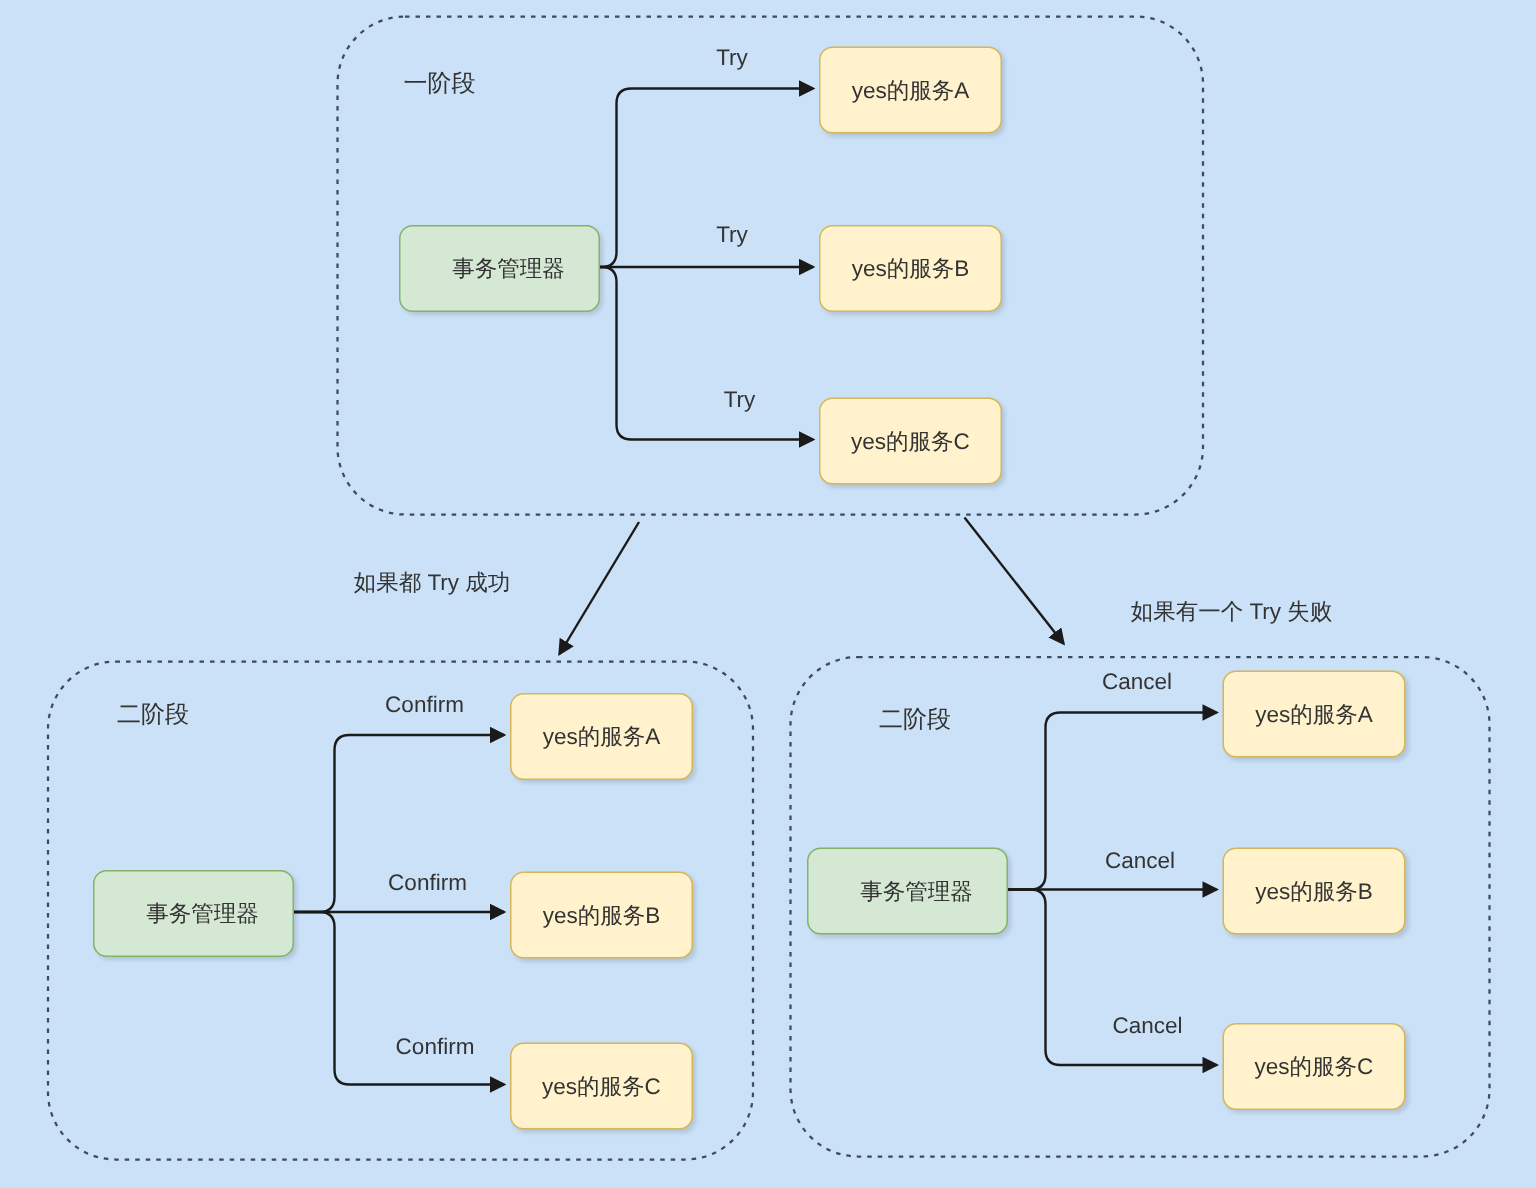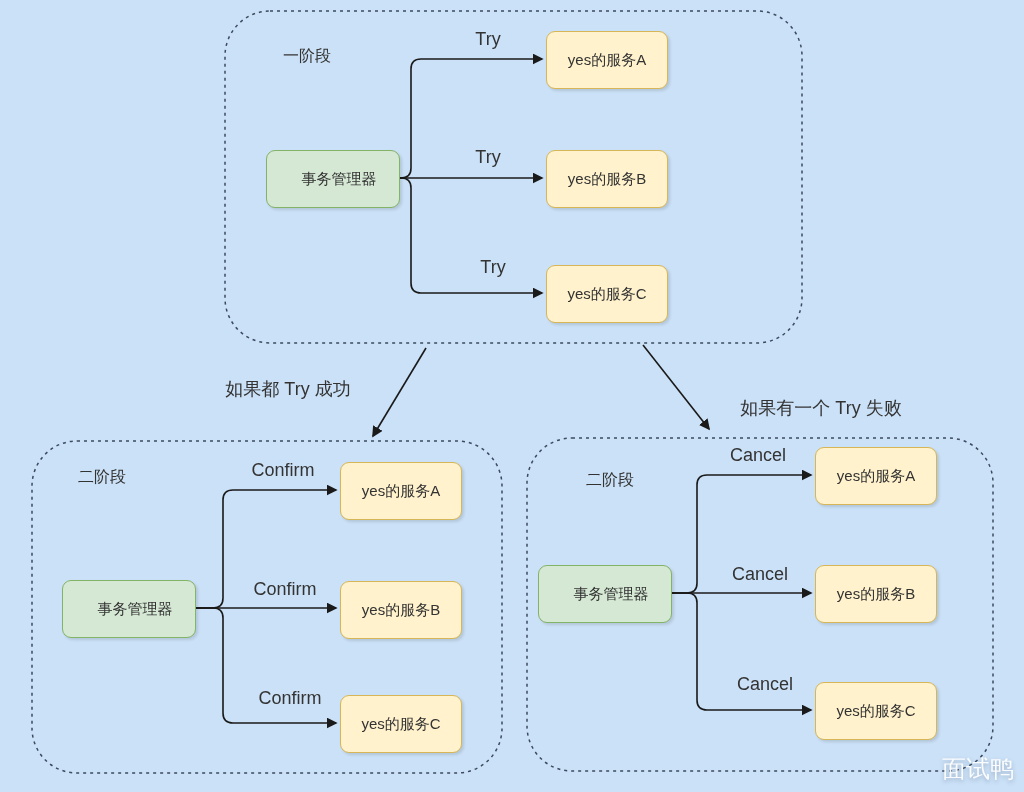--- a/index.html
+++ b/index.html
@@ -34,21 +34,21 @@
     border: 1px solid #82b366;
     padding-left: 12px;
   }
   .service {
     background: #fff2cc;
     border: 1px solid #d6b656;
   }
   .lbl {
     position: absolute;
     transform: translate(-50%, -50%);
-    font-size: 18px;
+    font-size: 15px;
     white-space: nowrap;
     color: #333333;
   }
   .title { font-size: 16px; }
   .watermark {
     position: absolute;
     right: 10px;
     bottom: 10px;
     text-align: right;
     color: rgba(255,255,255,0.92);
@@ -85,21 +85,21 @@
 
       <path d="M658 593 H687 Q697 593 697 583 V485 Q697 475 707 475 H811" marker-end="url(#ah)"></path>
       <path d="M658 593 H811" marker-end="url(#ah)"></path>
       <path d="M658 593 H687 Q697 593 697 603 V700 Q697 710 707 710 H811" marker-end="url(#ah)"></path>
 
       <path d="M426 348 L373 436" marker-end="url(#ah)"></path>
       <path d="M643 345 L709 429" marker-end="url(#ah)"></path>
     </g>
   </svg>
 
-  <span class="lbl title" style="left:307px; top:56px;">一阶段</span>
+  <span class="lbl title" style="left:293px; top:56px;">一阶段</span>
 
   <div class="node manager" style="left:266px; top:150px;">事务管理器</div>
 
   <div class="node service" style="left:546px; top:31px;">yes的服务A</div>
   <div class="node service" style="left:546px; top:150px;">yes的服务B</div>
   <div class="node service" style="left:546px; top:265px;">yes的服务C</div>
 
   <span class="lbl" style="left:488px; top:39px;">Try</span>
   <span class="lbl" style="left:488px; top:157px;">Try</span>
   <span class="lbl" style="left:493px; top:267px;">Try</span>
@@ -125,16 +125,15 @@
 
   <div class="node service" style="left:815px; top:447px;">yes的服务A</div>
   <div class="node service" style="left:815px; top:565px;">yes的服务B</div>
   <div class="node service" style="left:815px; top:682px;">yes的服务C</div>
 
   <span class="lbl" style="left:758px; top:455px;">Cancel</span>
   <span class="lbl" style="left:760px; top:574px;">Cancel</span>
   <span class="lbl" style="left:765px; top:684px;">Cancel</span>
 
   <div class="watermark">
-    <div class="brand">面试鸭</div>
   </div>
 
 </div>
 
 </body></html>

